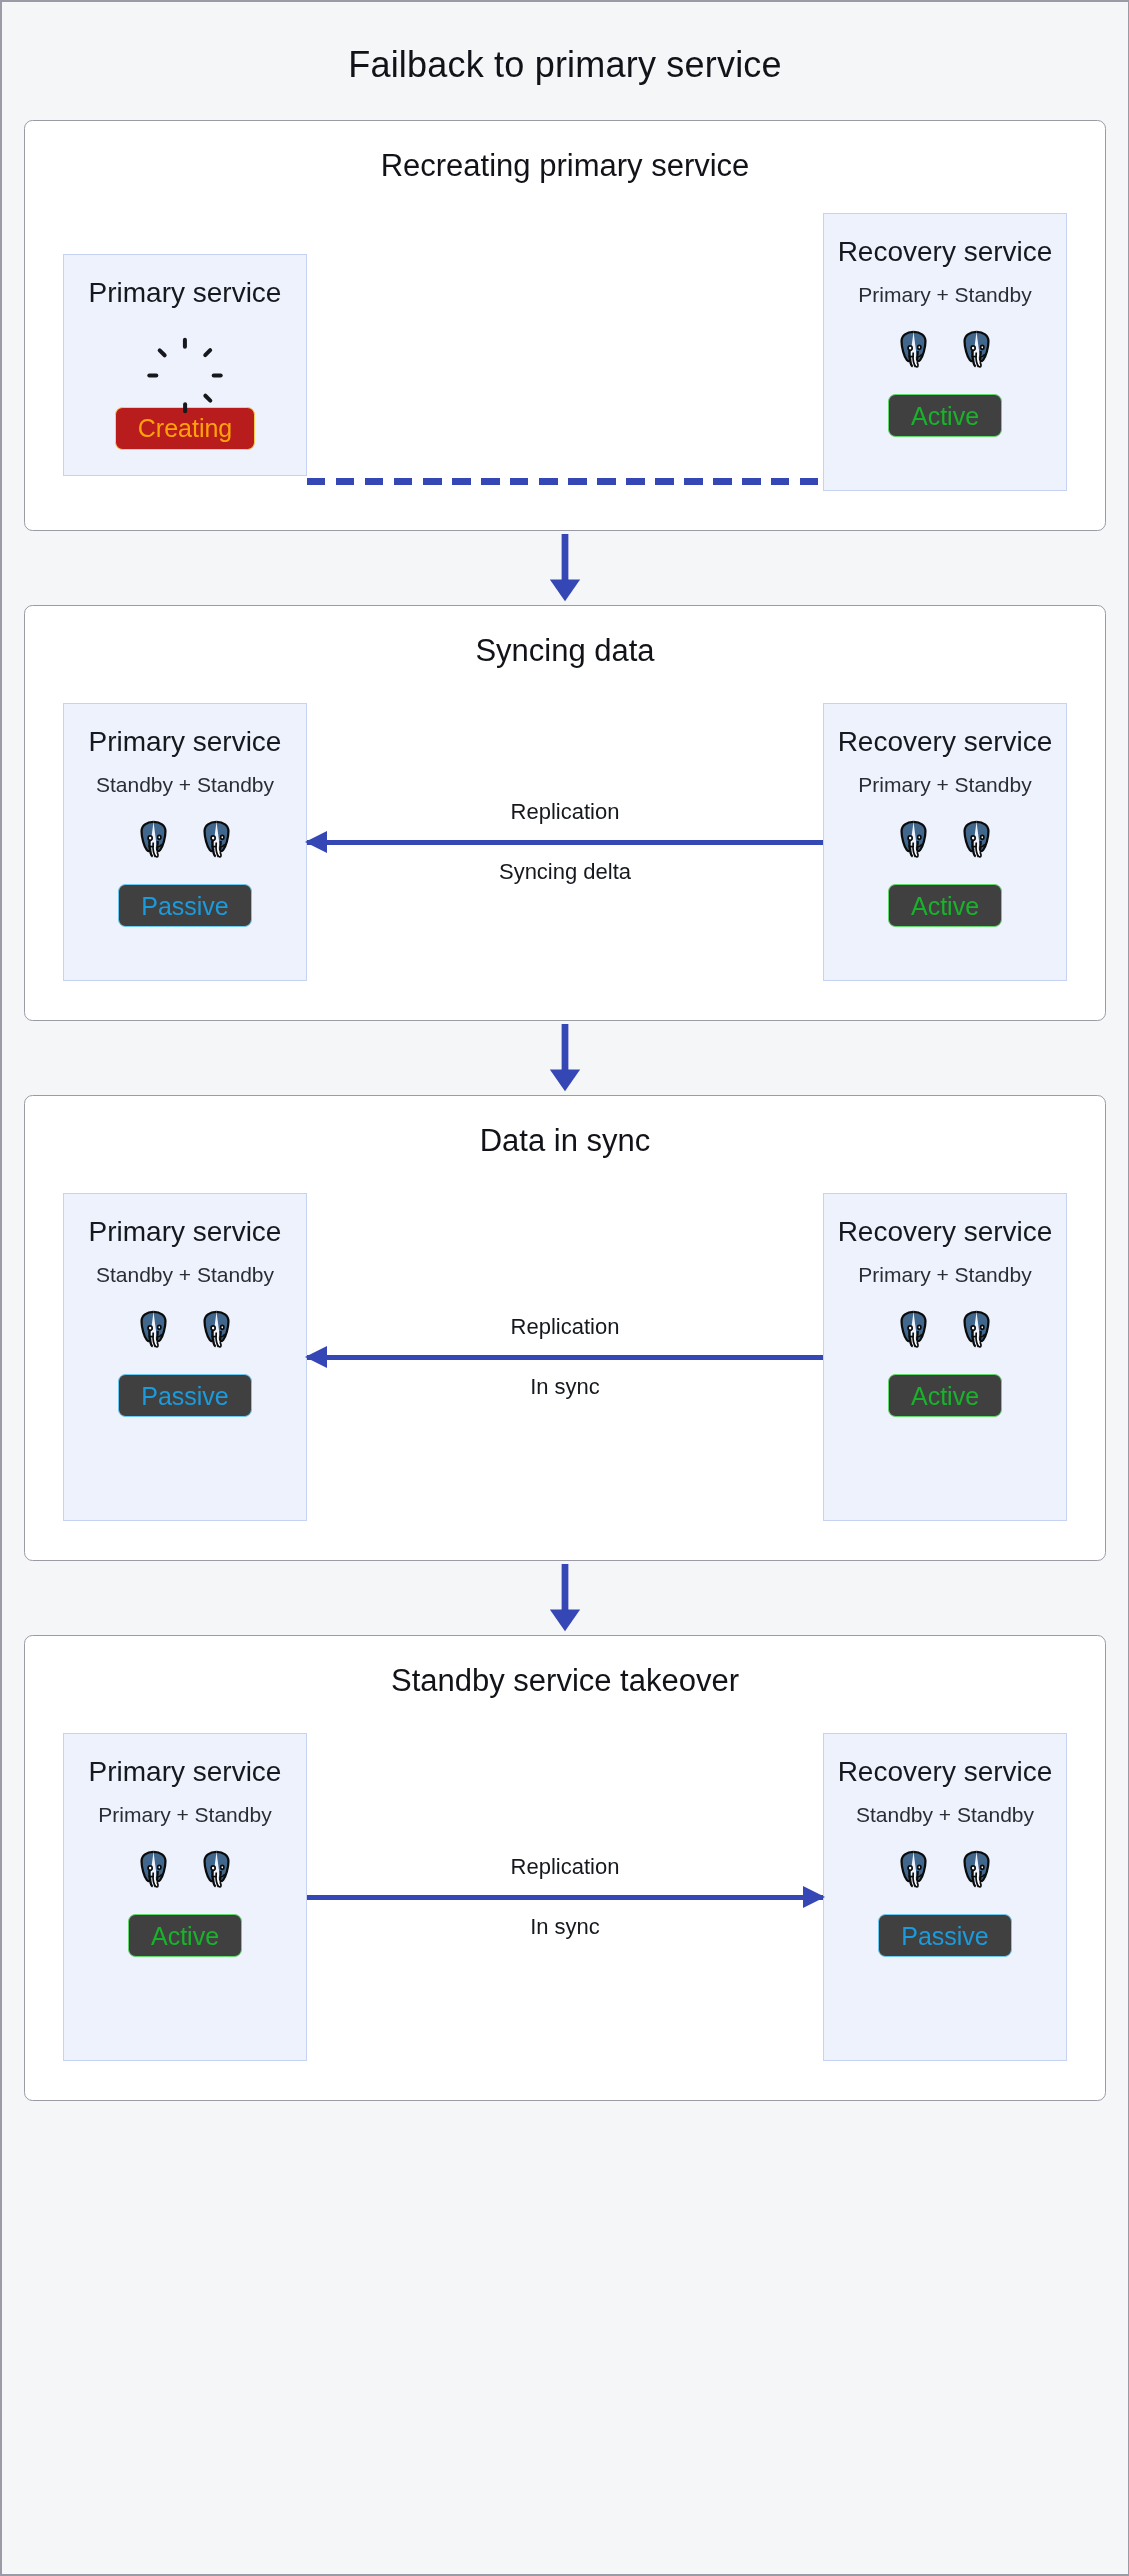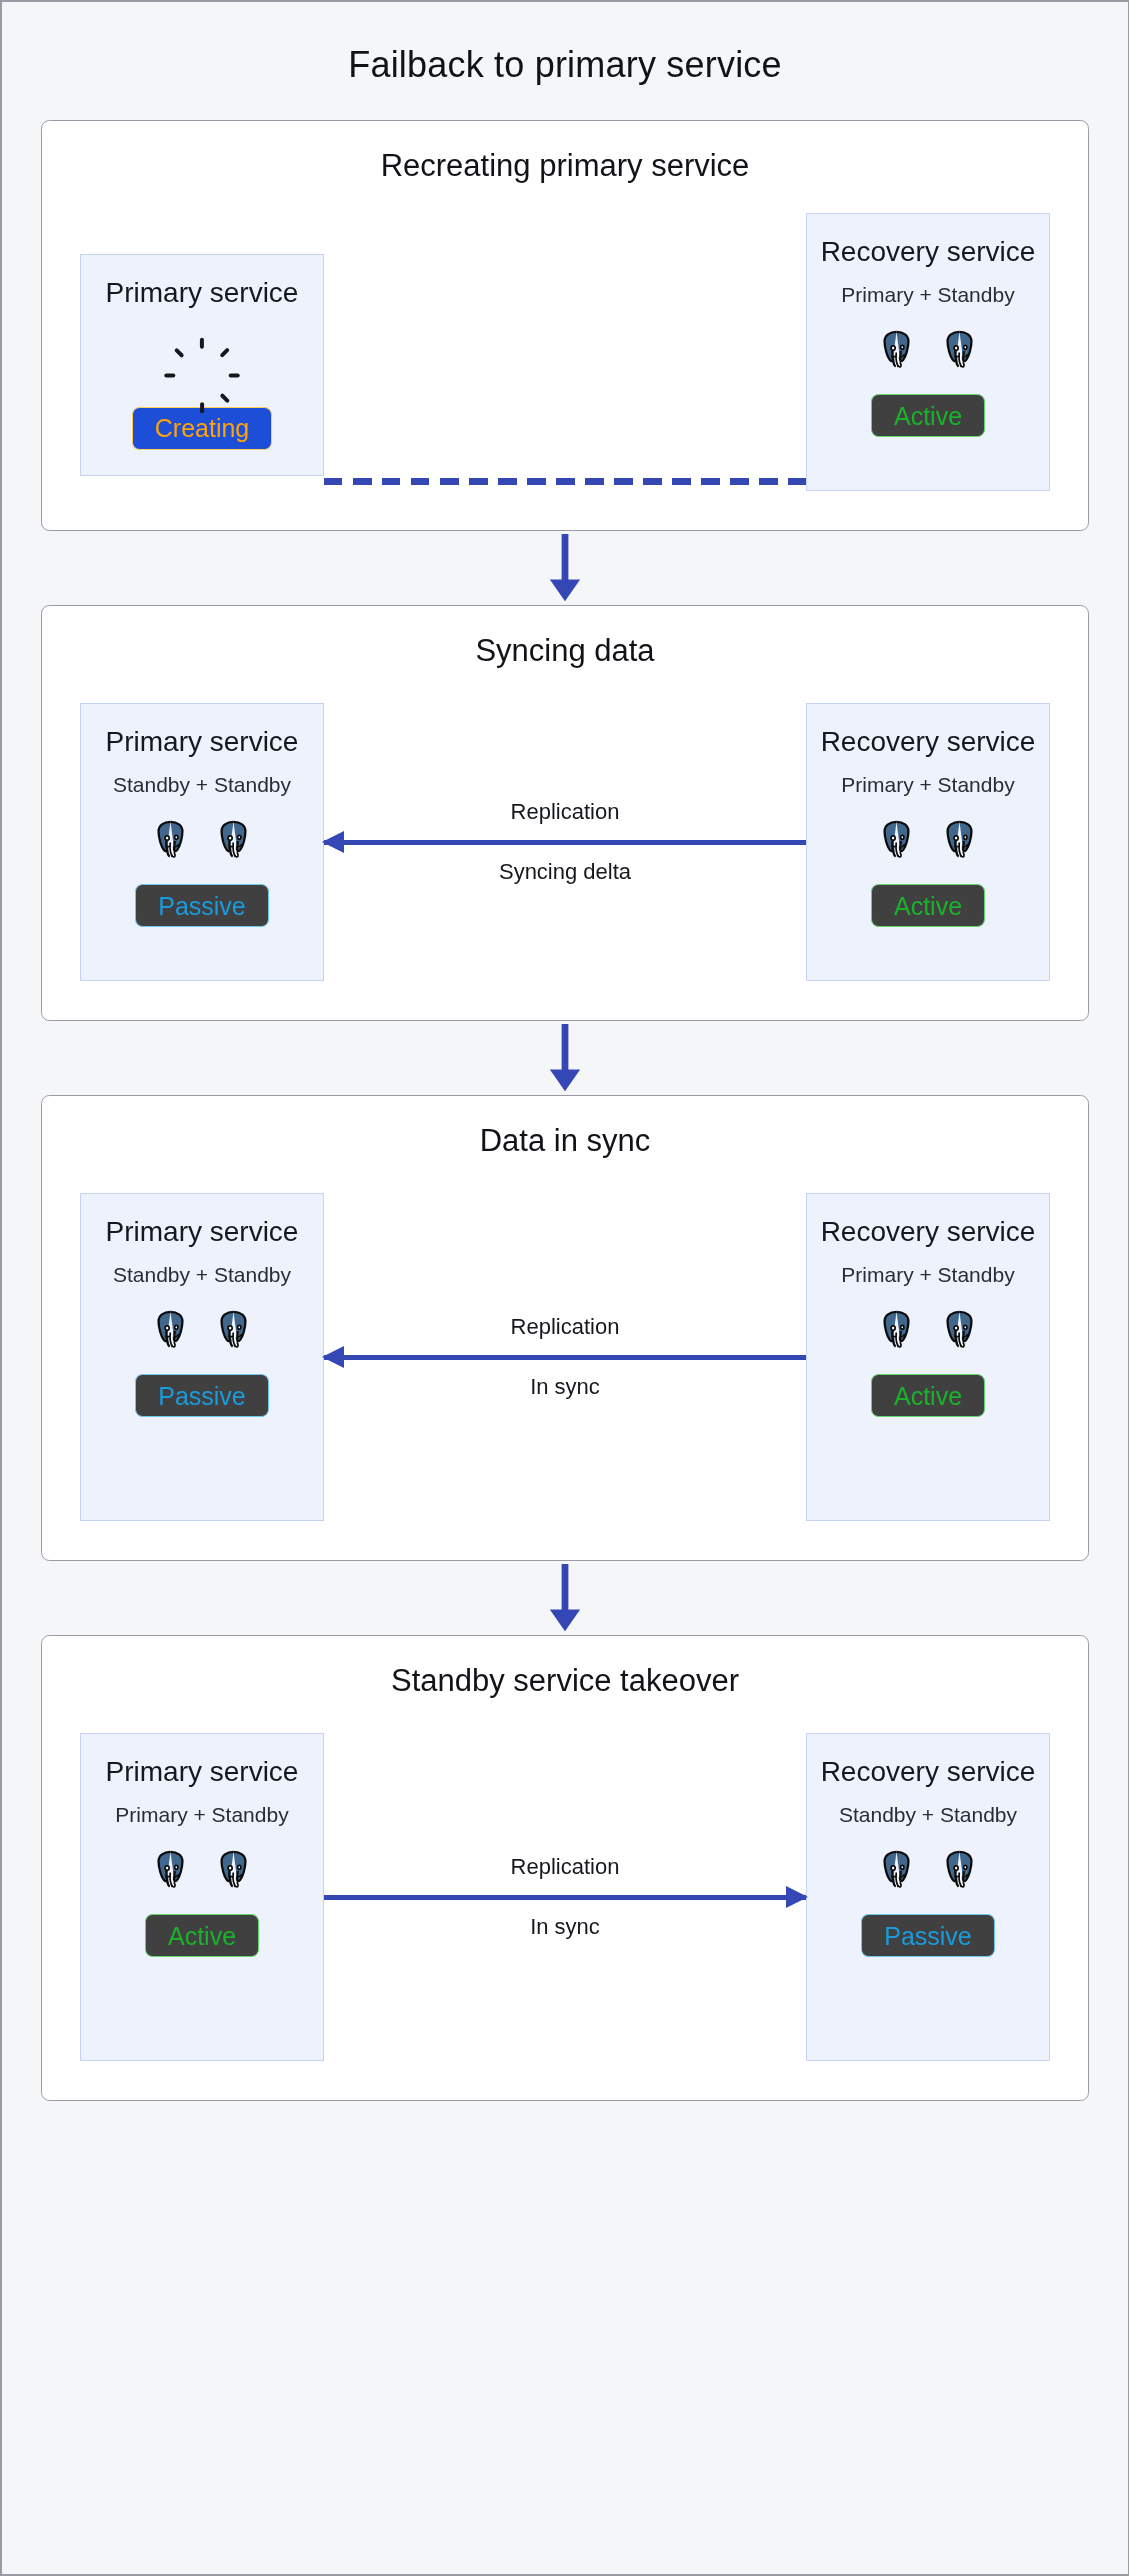--- a/index.html
+++ b/index.html
@@ -8,21 +8,21 @@
     background:#f5f6f8;
     font-family:"Liberation Sans","DejaVu Sans",sans-serif;
     box-sizing:border-box;
     border:2.5px solid #9b9ba6;
     overflow:hidden;
   }
   .page{
     width:100%;height:100%;
     box-sizing:border-box;
     display:flex;flex-direction:column;align-items:center;
-    padding:0 39px;
+    padding:0 22px;
   }
   .page-title{
     font-size:36px;
     color:#111318;
     font-weight:400;
     margin:42px 0 34px 0;
     text-align:center;
     letter-spacing:0.2px;
   }
   .panel{
@@ -72,21 +72,21 @@
     border-radius:7.6px;
     border:1.7px solid #cfcfcf;
     font-size:25px;
     padding:7.6px 22px;
     background:#fff;
     white-space:nowrap;
     line-height:1.05;
   }
   .badge.active{border-color:#62d96b;background:#404040;color:#19b32b;}
   .badge.passive{border-color:#6cc9f2;background:#404040;color:#1a9bdd;}
-  .badge.creating{border-color:#ffcf56;background:#1d4ed8;color:#ffa309;}
+  .badge.creating{border-color:#ffcf56;background:#b91c1c;color:#ffa309;}
 
   
   .spinner{
     position:relative;width:47px;height:47px;margin-top:29px;
   }
   .spinner i{
     position:absolute;left:50%;top:50%;
     width:4.2px;height:11px;background:#16181c;border-radius:2.5px;
     transform-origin:50% 20px;
   }

